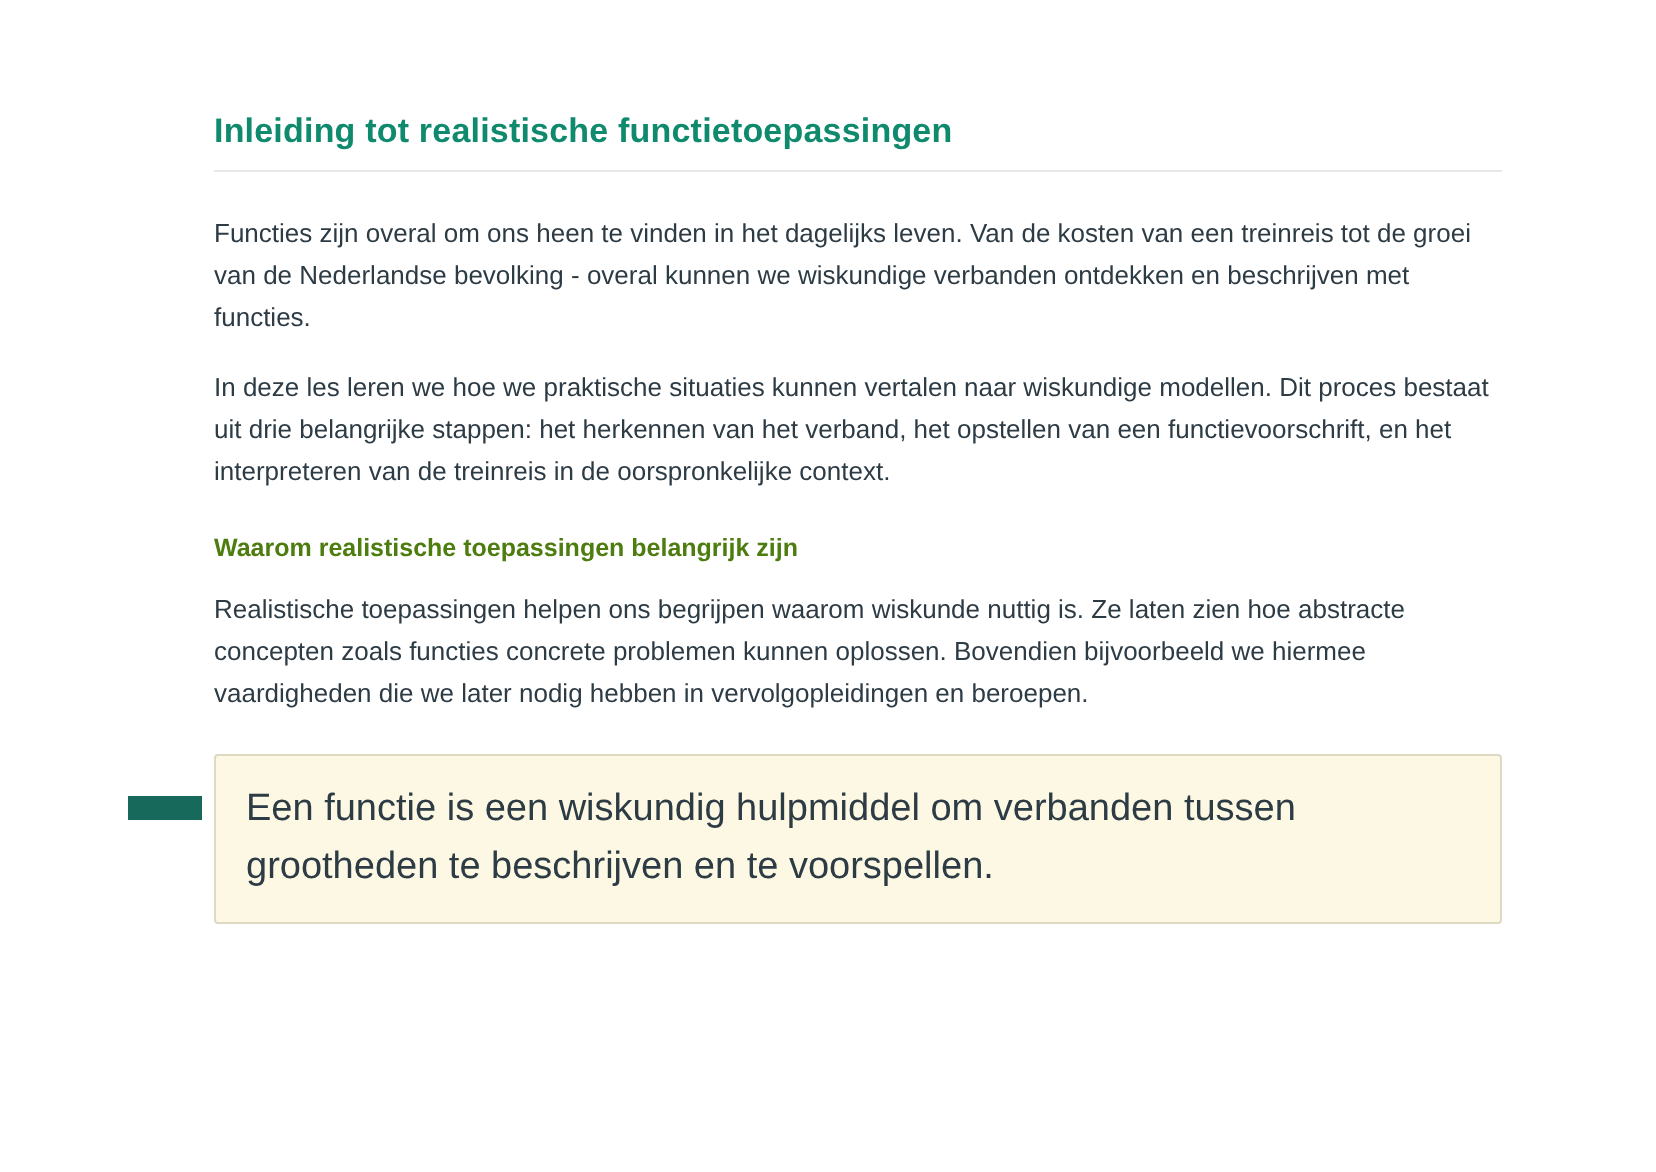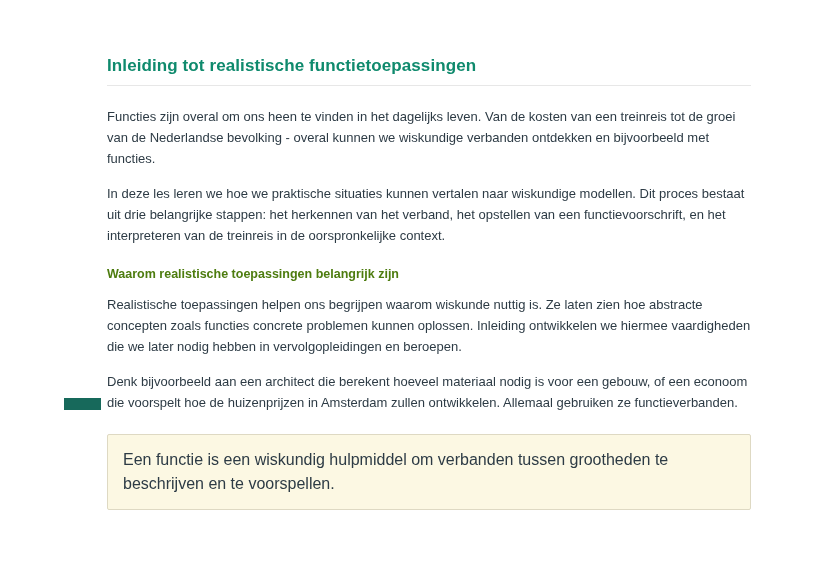--- a/index.html
+++ b/index.html
@@ -47,21 +47,21 @@
     margin-top: 21px;
     margin-bottom: 13px;
   }
   .callout {
     margin-top: 20px;
     background: #fcf8e3;
     border: 1px solid #ded9c3;
     border-radius: 2px;
     padding: 13px 15px;
     color: #2d3b45;
-    font-size: 16px;
+    font-size: 19px;
     line-height: 1.5;
   }
   .footer-accent {
     position: absolute;
     left: 64px;
     bottom: 0;
     width: 37px;
     height: 12px;
     background: #17695b;
   }
@@ -69,29 +69,28 @@
 </head>
 <body>
 
 <div class="page">
   <div class="content">
 
     <h1 class="page-title">Inleiding tot realistische functietoepassingen</h1>
 
     <hr class="title-divider">
 
-    <p class="para">Functies zijn overal om ons heen te vinden in het dagelijks leven. Van de kosten van een treinreis tot de groei van de Nederlandse bevolking - overal kunnen we wiskundige verbanden ontdekken en bijvoorbeeld met functies.</p>
+    <p class="para">Functies zijn overal om ons heen te vinden in het dagelijks leven. Van de kosten van een treinreis tot de groei van de Nederlandse bevolking - overal kunnen we wiskundige verbanden ontdekken en beschrijven met functies.</p>
 
     <p class="para">In deze les leren we hoe we praktische situaties kunnen vertalen naar wiskundige modellen. Dit proces bestaat uit drie belangrijke stappen: het herkennen van het verband, het opstellen van een functievoorschrift, en het interpreteren van de treinreis in de oorspronkelijke context.</p>
 
     <h2 class="sub-heading">Waarom realistische toepassingen belangrijk zijn</h2>
 
-    <p class="para">Realistische toepassingen helpen ons begrijpen waarom wiskunde nuttig is. Ze laten zien hoe abstracte concepten zoals functies concrete problemen kunnen oplossen. Inleiding ontwikkelen we hiermee vaardigheden die we later nodig hebben in vervolgopleidingen en beroepen.</p>
+    <p class="para">Realistische toepassingen helpen ons begrijpen waarom wiskunde nuttig is. Ze laten zien hoe abstracte concepten zoals functies concrete problemen kunnen oplossen. Bovendien bijvoorbeeld we hiermee vaardigheden die we later nodig hebben in vervolgopleidingen en beroepen.</p>
 
-    <p class="para">Denk bijvoorbeeld aan een architect die berekent hoeveel materiaal nodig is voor een gebouw, of een econoom die voorspelt hoe de huizenprijzen in Amsterdam zullen ontwikkelen. Allemaal gebruiken ze functieverbanden.</p>
 
     <div class="callout">
       <span>Een functie is een wiskundig hulpmiddel om verbanden tussen grootheden te beschrijven en te voorspellen.</span>
     </div>
 
   </div>
 
   <div class="footer-accent"></div>
 </div>
 

